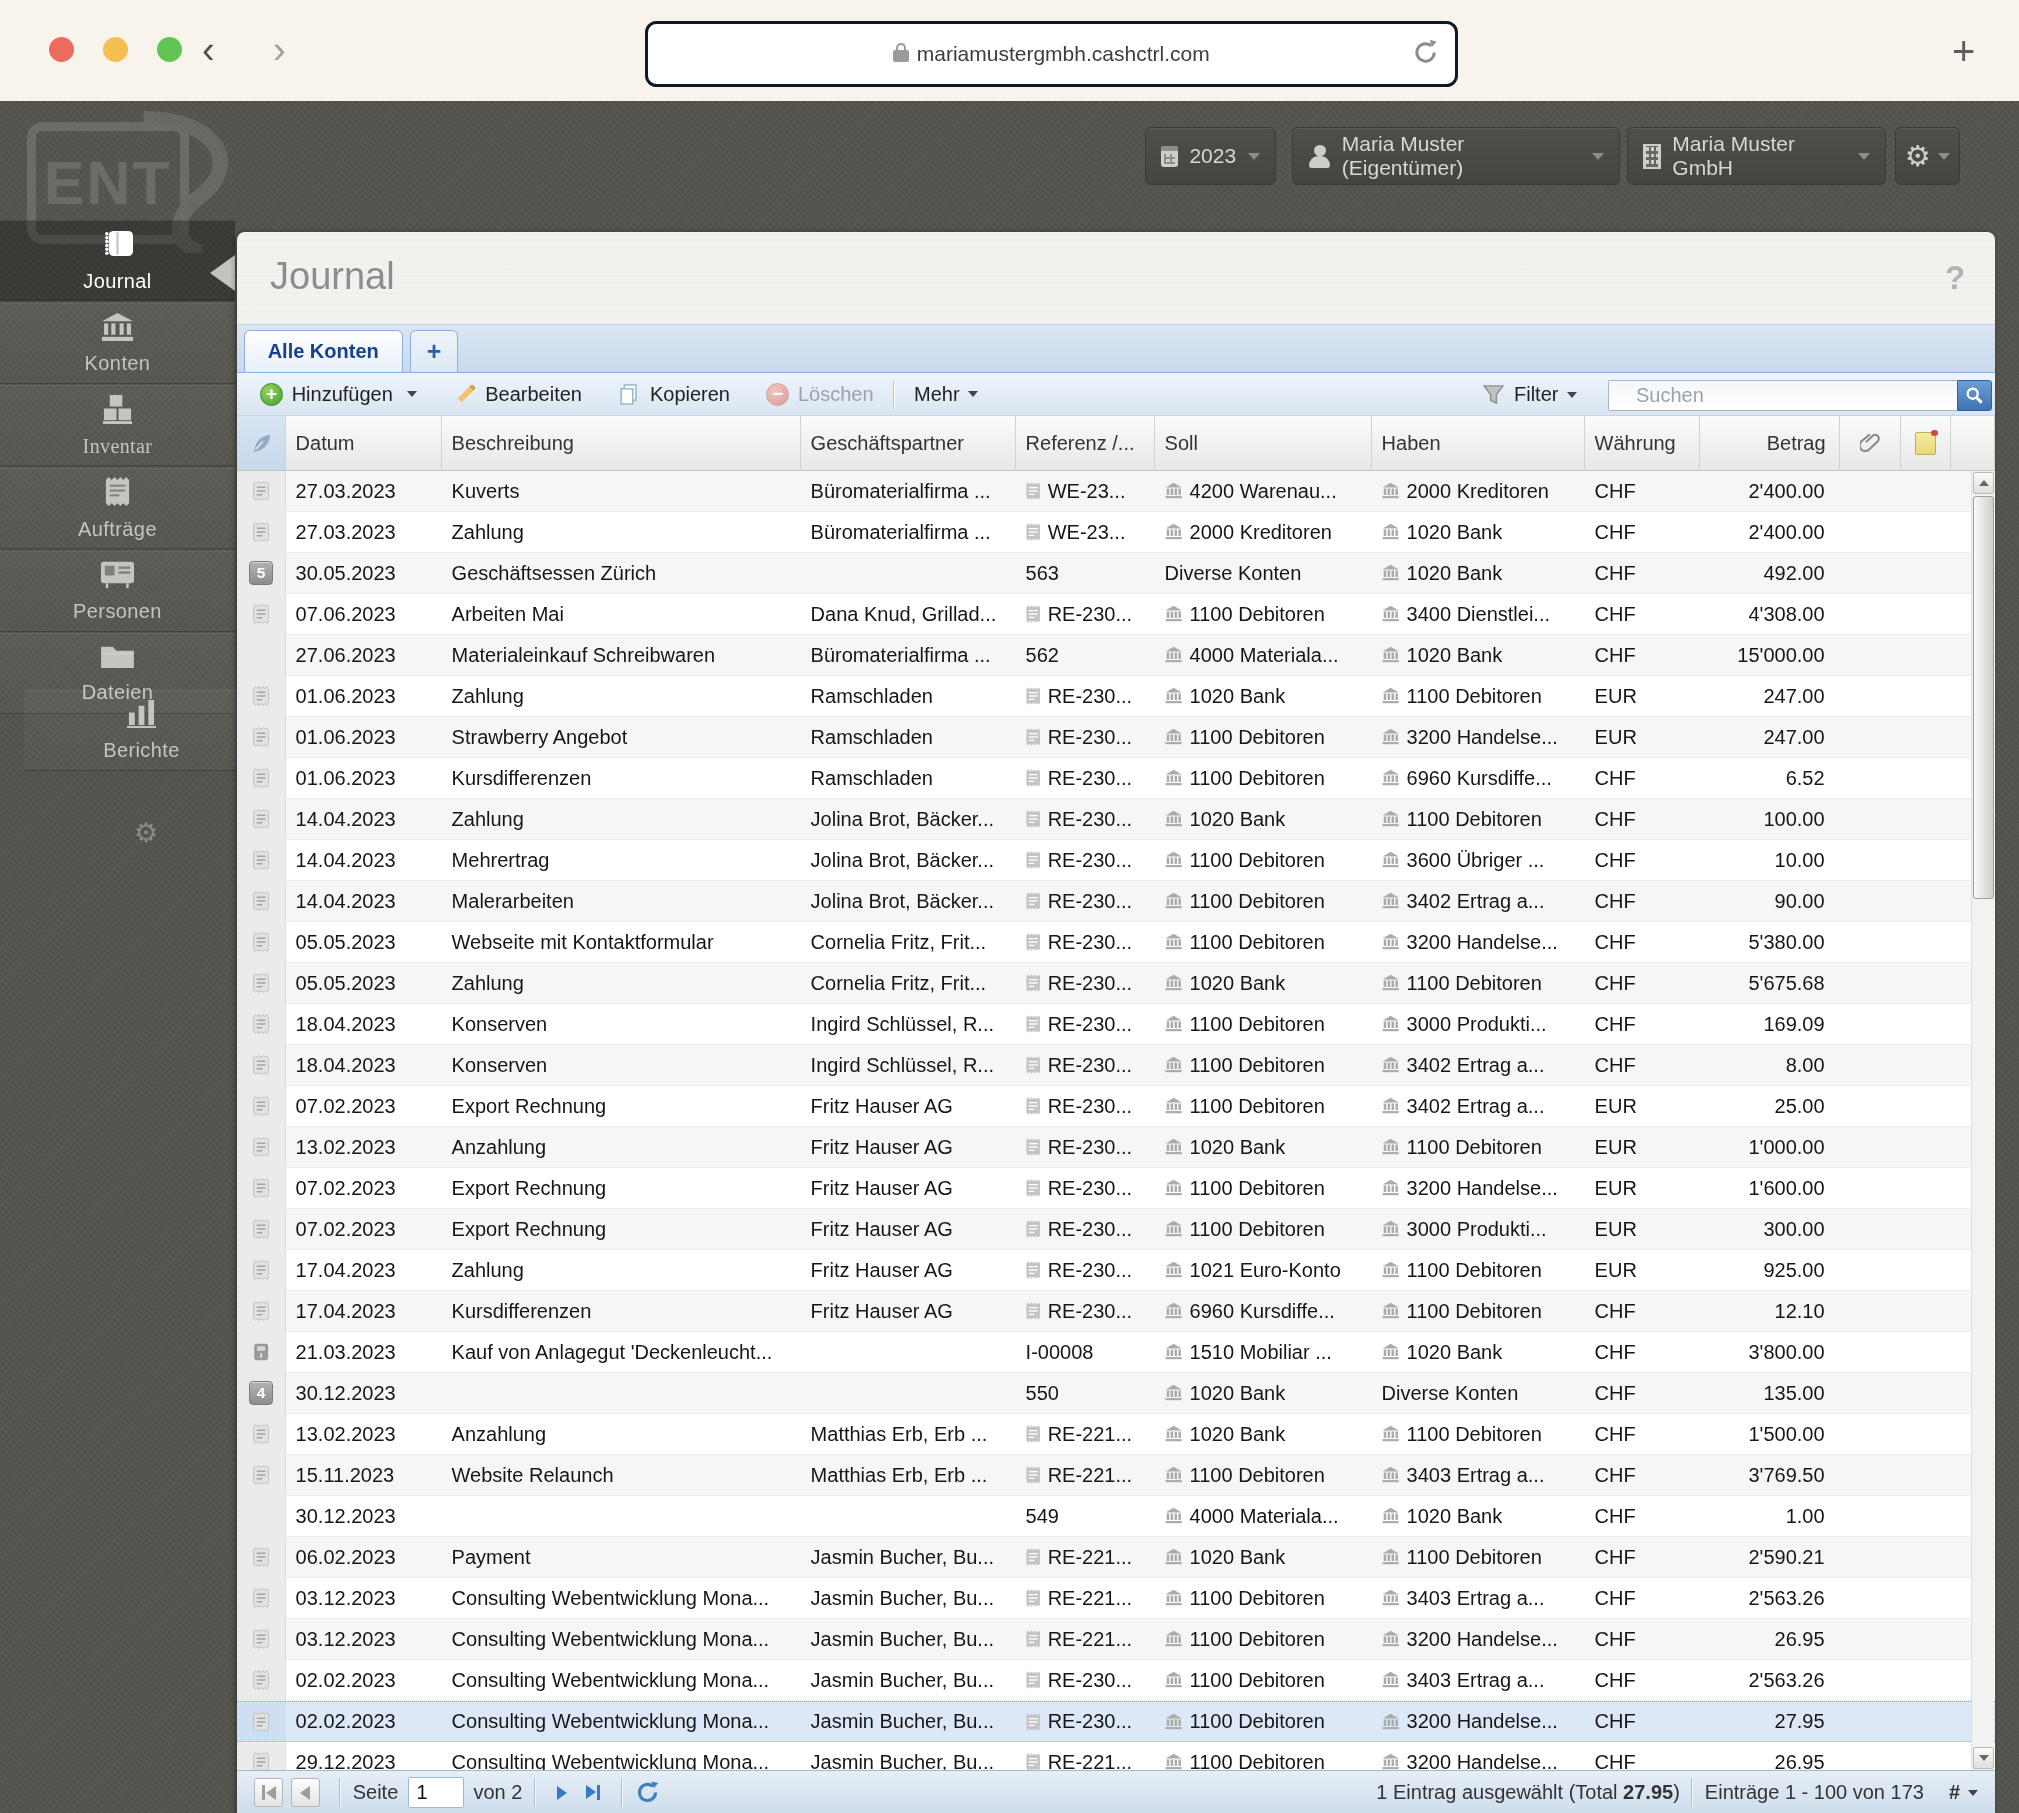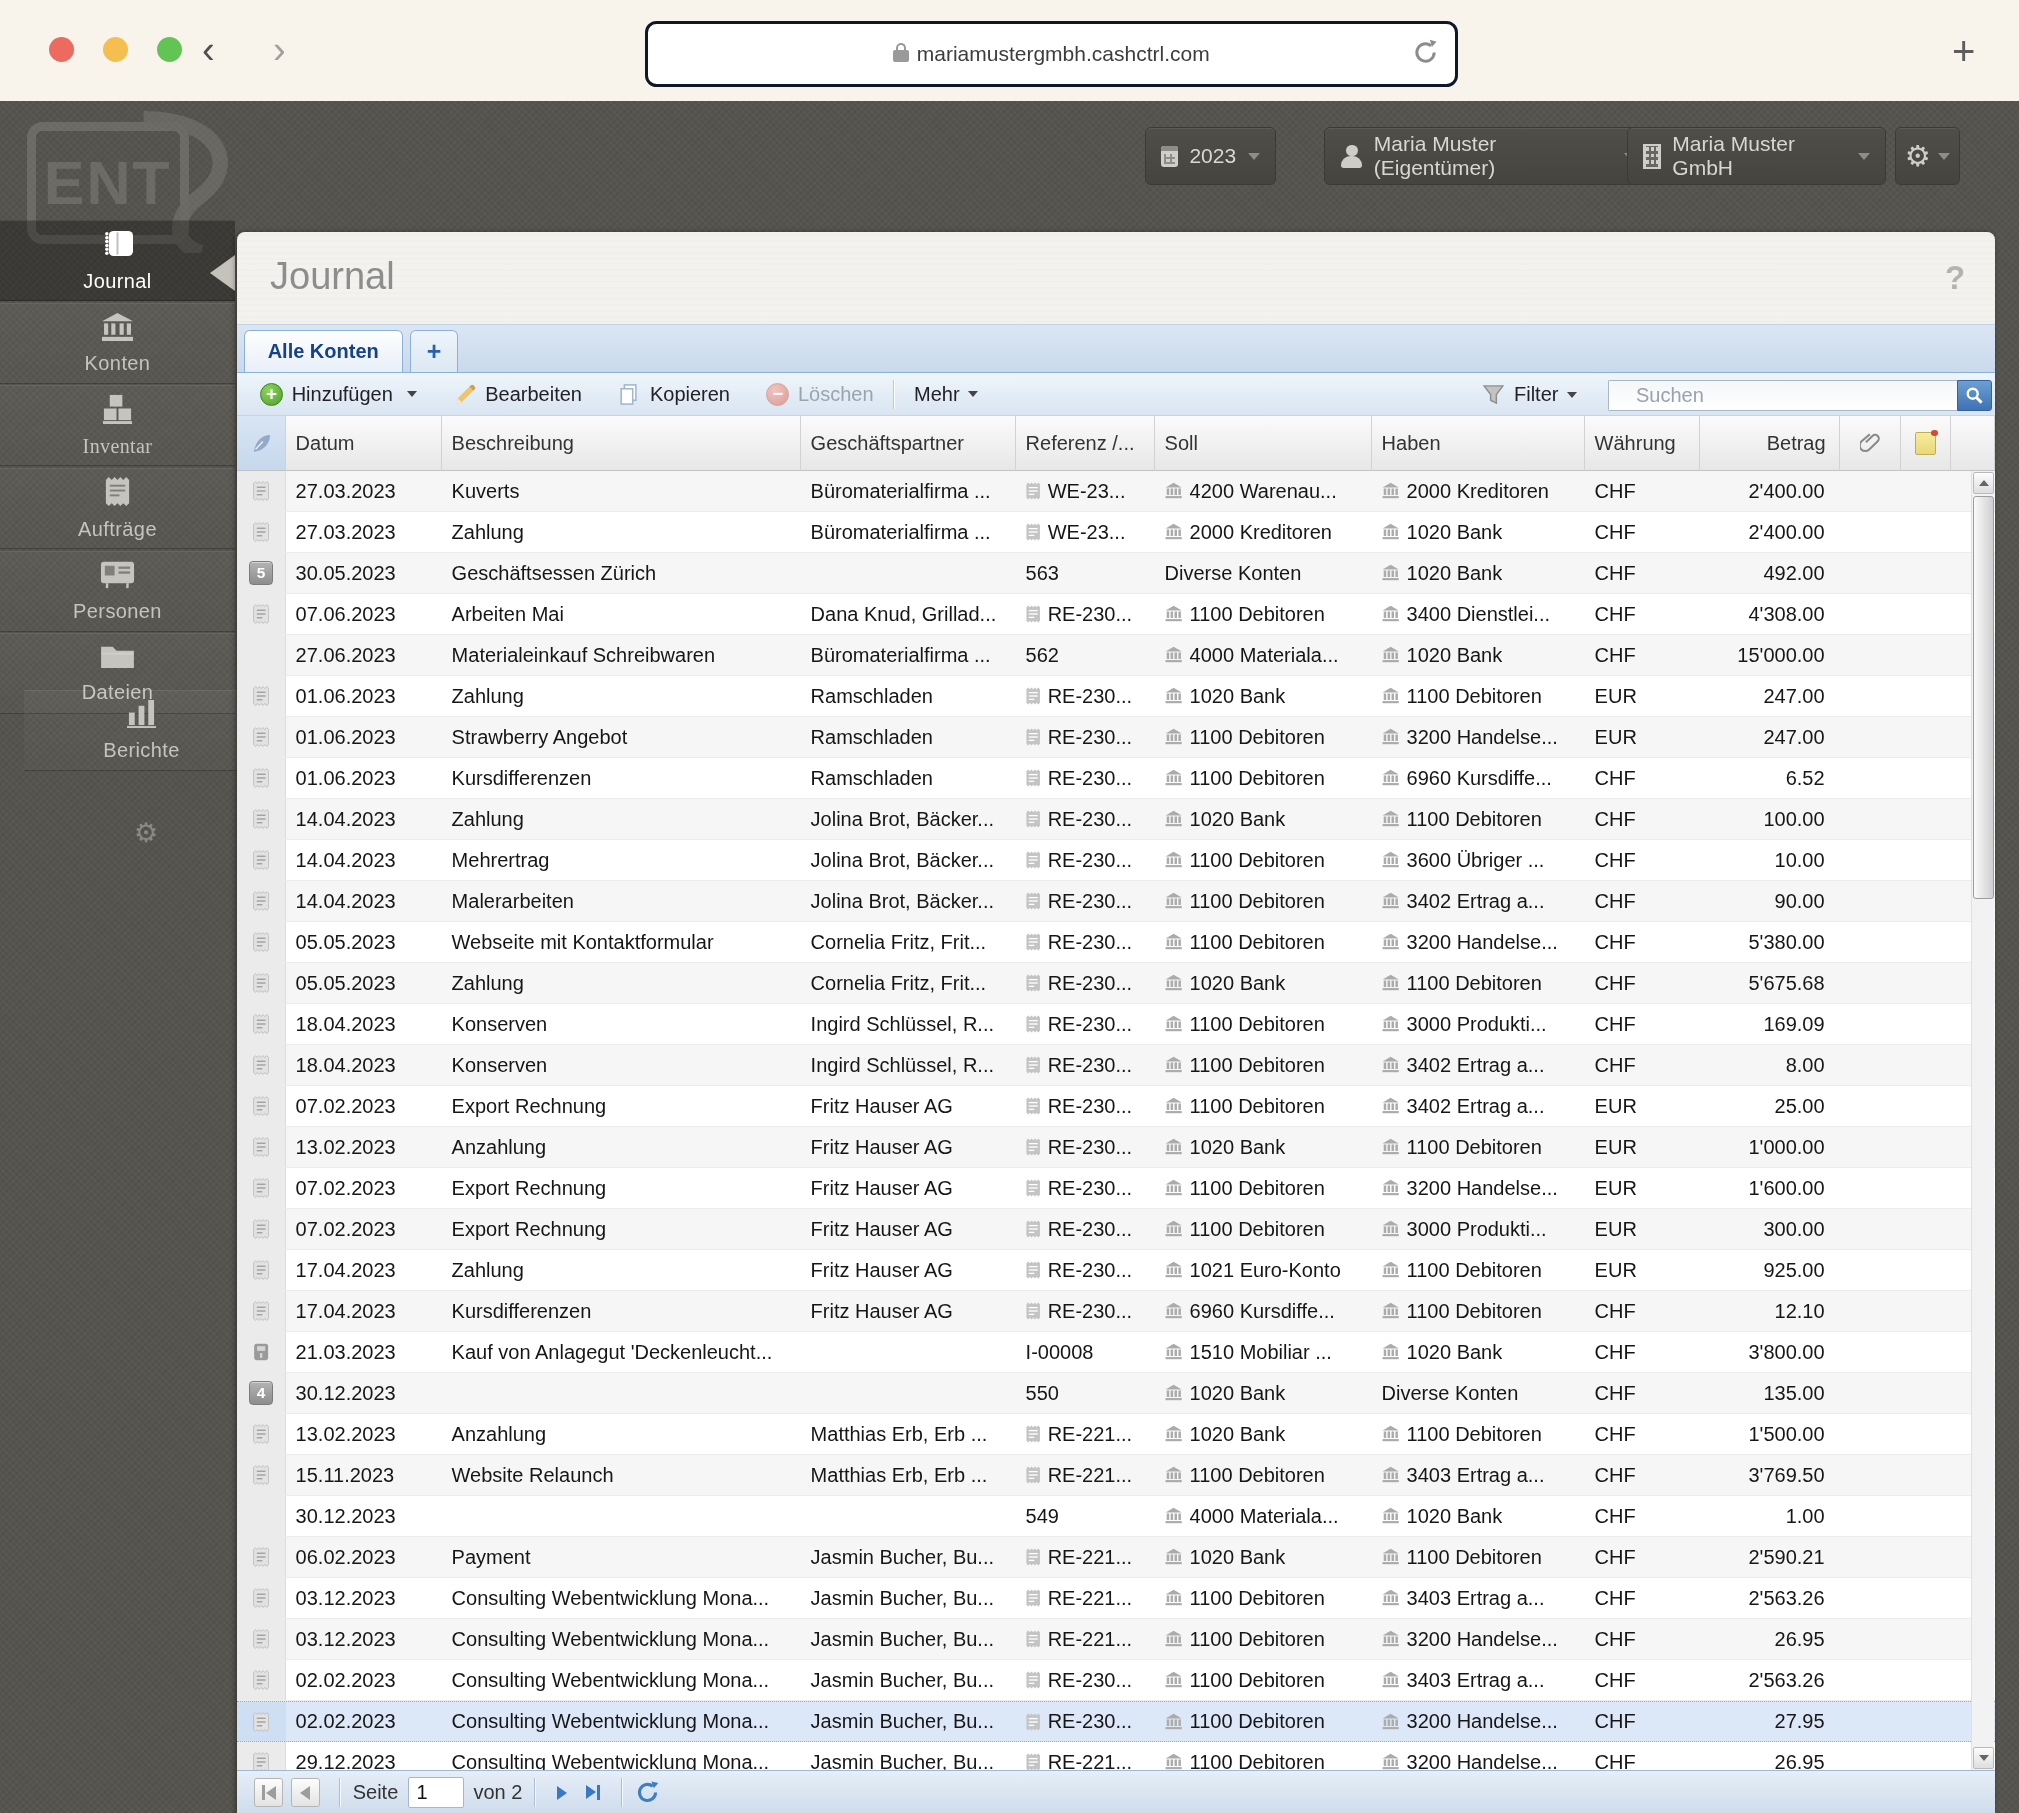--- a/index.html
+++ b/index.html
@@ -172,21 +172,21 @@
     <svg class="entswoosh" width="115" height="144" viewBox="0 0 120 150">
       <path d="M10 10 C90 10 110 60 70 90 C40 112 40 140 70 150" fill="none" stroke="#87857f" stroke-width="16" opacity=".9"></path>
     </svg>
   </div>
 
   <div class="topbtn" style="left:1145px;width:131px;">
     <span class="ico-cal"></span>
     <span>2023</span>
     <span class="caret"></span>
   </div>
-  <div class="topbtn" style="left:1324px;width:328px;">
+  <div class="topbtn" style="left:1292px;width:328px;">
     <span class="ico-person"></span>
     <span>Maria Muster (Eigentümer)</span>
     <span class="caret"></span>
   </div>
   <div class="topbtn" style="left:1627px;width:259px;">
     <span class="ico-building"></span>
     <span>Maria Muster GmbH</span>
     <span class="caret"></span>
   </div>
   <div class="topbtn" style="left:1895px;width:65px;justify-content:center;gap:7.7px;">
@@ -2134,17 +2134,26 @@
           <span class="bar-blue"></span>
         </span>
       <div class="pgsep"></div>
       <span style="display:flex;align-items:center;">
         <svg width="25" height="25" viewBox="0 0 18 18">
             <path fill="none" stroke="#3f7fc1" stroke-width="2.2" d="M14.8 9a5.8 5.8 0 1 1-2-4.4"></path>
             <path fill="#3f7fc1" d="M11.8 1l5 1.2-3.3 3.8z"></path>
           </svg>
       </span>
 
+      <div class="statusright">
+        <span>
+          <span>1 Eintrag ausgewählt (Total </span><b>27.95</b><span>)</span>
+        </span>
+        <div class="pgsep"></div>
+        <span>Einträge 1 - 100 von 173</span>
+        <span style="margin-left:25px;font-weight:bold;">#</span>
+        <span class="hashcaret"></span>
+      </div>
     </div>
 
   </div>
 </div>
 
 
 </body></html>

